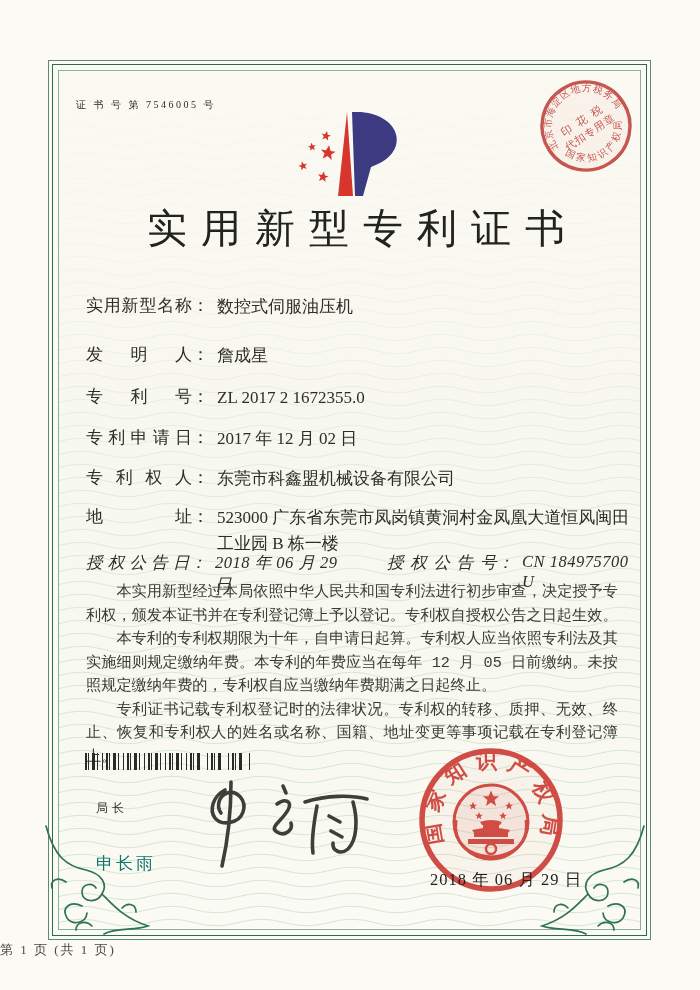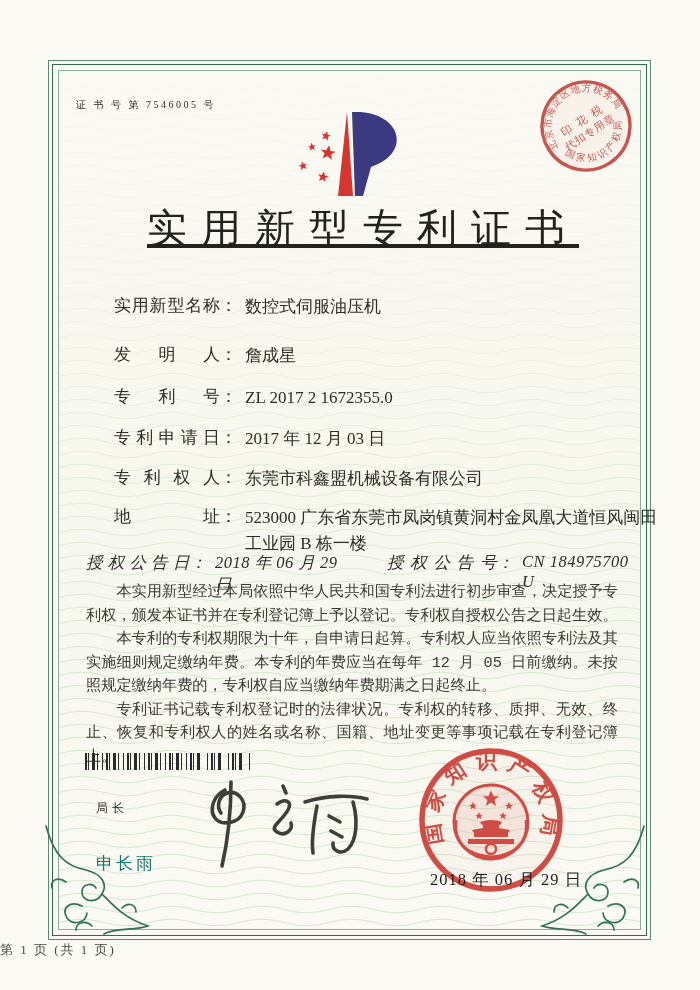--- a/index.html
+++ b/index.html
@@ -11,23 +11,23 @@
   .frame-mid{position:absolute;inset:3px;border:1.5px solid #2e6a4c;}
   .frame-in{position:absolute;inset:5px;border:1px solid #86b298;overflow:hidden;}
   .waves{position:absolute;inset:0;width:100%;height:100%;opacity:.55;}
   .tint{position:absolute;inset:0;
     background:linear-gradient(180deg,rgba(250,249,242,.95) 0%,rgba(249,248,240,.8) 22%,
       rgba(242,245,232,.45) 45%,rgba(228,239,217,.15) 70%,rgba(220,234,206,0) 100%);}
   
   .cert-no{position:absolute;left:76px;top:98px;font-size:10px;letter-spacing:2.5px;color:#2c2b26;}
   .logo{position:absolute;left:280px;top:106px;}
   .title{position:absolute;left:0;top:201px;width:700px;text-align:center;
-    font-size:40px;letter-spacing:14px;padding-left:26px;box-sizing:border-box;color:#22221e;text-decoration:underline;}
+    font-size:40px;letter-spacing:14px;padding-left:26px;box-sizing:border-box;color:#22221e;}
   .fields{position:absolute;left:86px;top:0;width:540px;}
-  .frow{position:absolute;left:0;font-size:17px;color:#2e2d29;display:flex;margin-left:28px;}
+  .frow{position:absolute;left:0;font-size:17px;color:#2e2d29;display:flex;}
   .flabel{display:inline-block;width:106px;text-align:justify;text-align-last:justify;flex:none;}
   .fcolon{flex:none;margin-right:8px;}
   .fvalue{display:inline-block;max-width:420px;line-height:26px;}
   .grant-row{position:absolute;left:86px;top:552px;width:545px;font-size:16.5px;color:#2e2d29;
     display:flex;letter-spacing:.5px;font-style:italic;}
   .grant-right{margin-left:36px;display:flex;}
   .glabel{display:inline-block;width:104px;text-align:justify;text-align-last:justify;flex:none;}
   .paras{position:absolute;left:86px;top:581px;width:532px;font-size:15.2px;line-height:23.5px;
     color:#3a3a33;text-align:justify;}
   .paras p{margin:0;text-indent:2em;font-family:Liberation Mono, monospace;}
@@ -128,21 +128,21 @@
           <span class="fvalue">詹成星</span>
       </div>
       <div class="frow" style="top:385px">
         <span class="flabel">专利号</span>
           <span class="fcolon">：</span>
           <span class="fvalue">ZL 2017 2 1672355.0</span>
       </div>
       <div class="frow" style="top:426px">
         <span class="flabel">专利申请日</span>
           <span class="fcolon">：</span>
-          <span class="fvalue">2017 年 12 月 03 日</span>
+          <span class="fvalue">2017 年 12 月 02 日</span>
       </div>
       <div class="frow" style="top:466px">
         <span class="flabel">专利权人</span>
           <span class="fcolon">：</span>
           <span class="fvalue">东莞市科鑫盟机械设备有限公司</span>
       </div>
       <div class="frow" style="top:505px">
         <span class="flabel">地址</span>
           <span class="fcolon">：</span>
           <span class="fvalue" style="width:430px">523000 广东省东莞市凤岗镇黄洞村金凤凰大道恒风闽田工业园 B 栋一楼</span>

